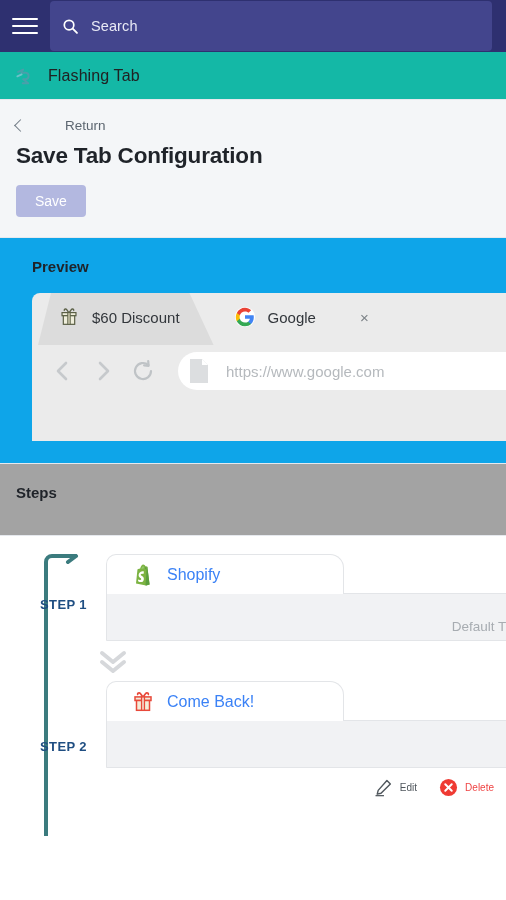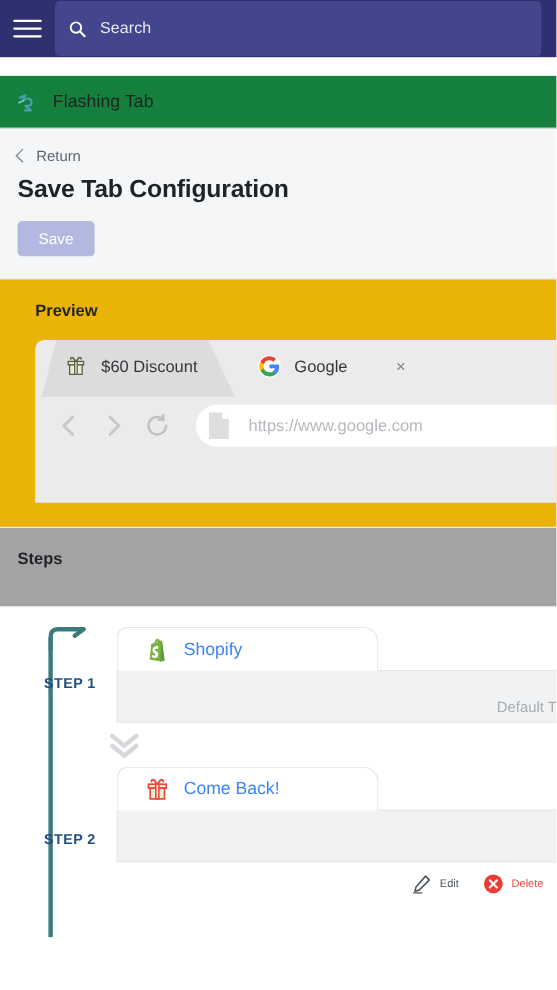--- a/index.html
+++ b/index.html
@@ -52,26 +52,25 @@
   }
   .searchbar .s-text {
     color: #e8e9f5;
     font-size: 14.5px;
     letter-spacing: .1px;
   }
 
   
   .brandrow {
     height: 48px;
-    background: #15803d;
+    background: #14b8a6;
     display: flex;
     align-items: center;
     padding: 0 14px;
     border-bottom: 1px solid #e6e9ee;
-    margin-top: 17px;
   }
   .brandrow .logo {
     width: 22px; height: 22px;
     margin-right: 12px;
     flex: 0 0 auto;
     display: block;
   }
   .brandrow .brandname {
     font-size: 16px;
     color: #202223;
@@ -84,20 +83,21 @@
     padding: 16px 16px 20px 16px;
     border-bottom: 1px solid #e6e9ee;
   }
   .returnlink {
     display: inline-flex;
     align-items: center;
     color: #5c6670;
     font-size: 13.5px;
     cursor: pointer;
     margin-bottom: 10px;
+    gap: 32px;
   }
   .returnlink .chev {
     width: 9px; height: 9px;
     border-left: 1.8px solid #707a84;
     border-bottom: 1.8px solid #707a84;
     transform: rotate(45deg);
     margin-right: 8px;
     display: inline-block;
   }
   .pagetitle {
@@ -114,21 +114,21 @@
     font-size: 14px;
     padding: 8px 19px;
     border: none;
     border-radius: 4px;
     cursor: default;
     font-family: "Liberation Sans", sans-serif;
   }
 
   
   .section {
-    background: #eab308;
+    background: #0ea5e9;
     padding: 20px 16px 22px 16px;
   }
   .section-gray {
     background: #a3a3a3;
     padding: 20px 16px 22px 16px;
     border-top: 1px solid #e6e9ee;
     border-bottom: 1px solid #e6e9ee;
   }
   .sec-title {
     font-size: 15px;

